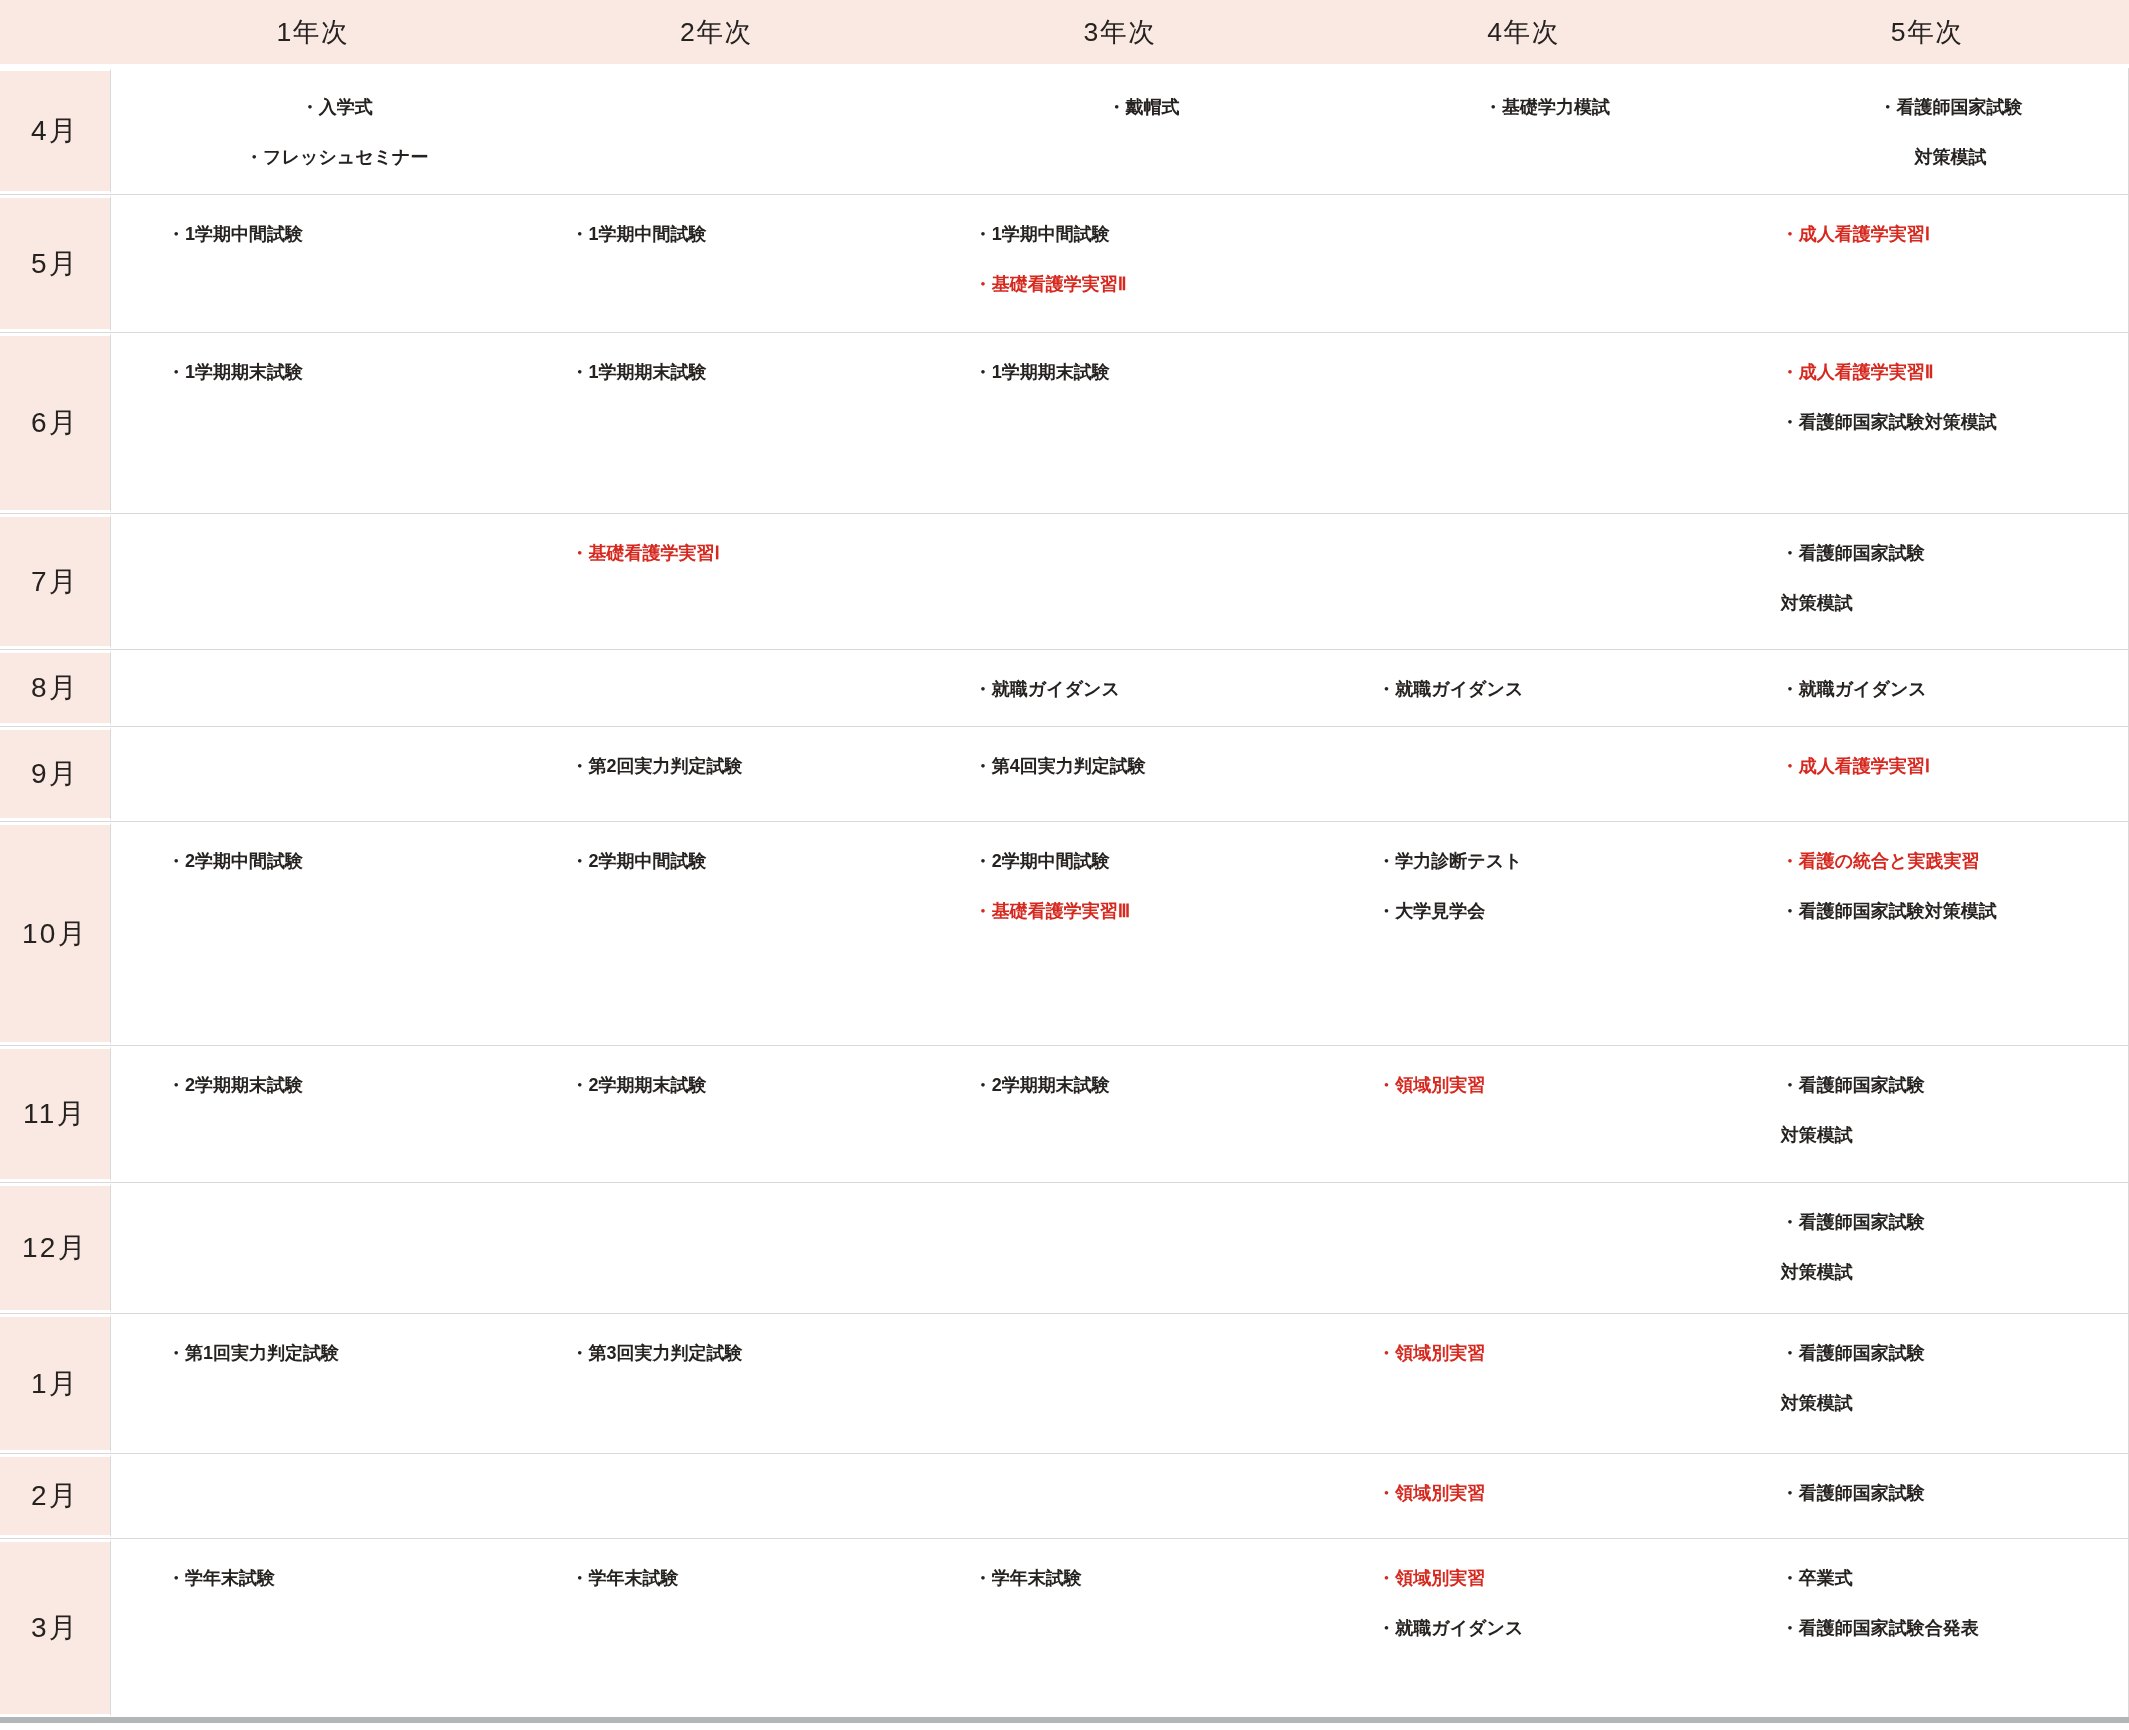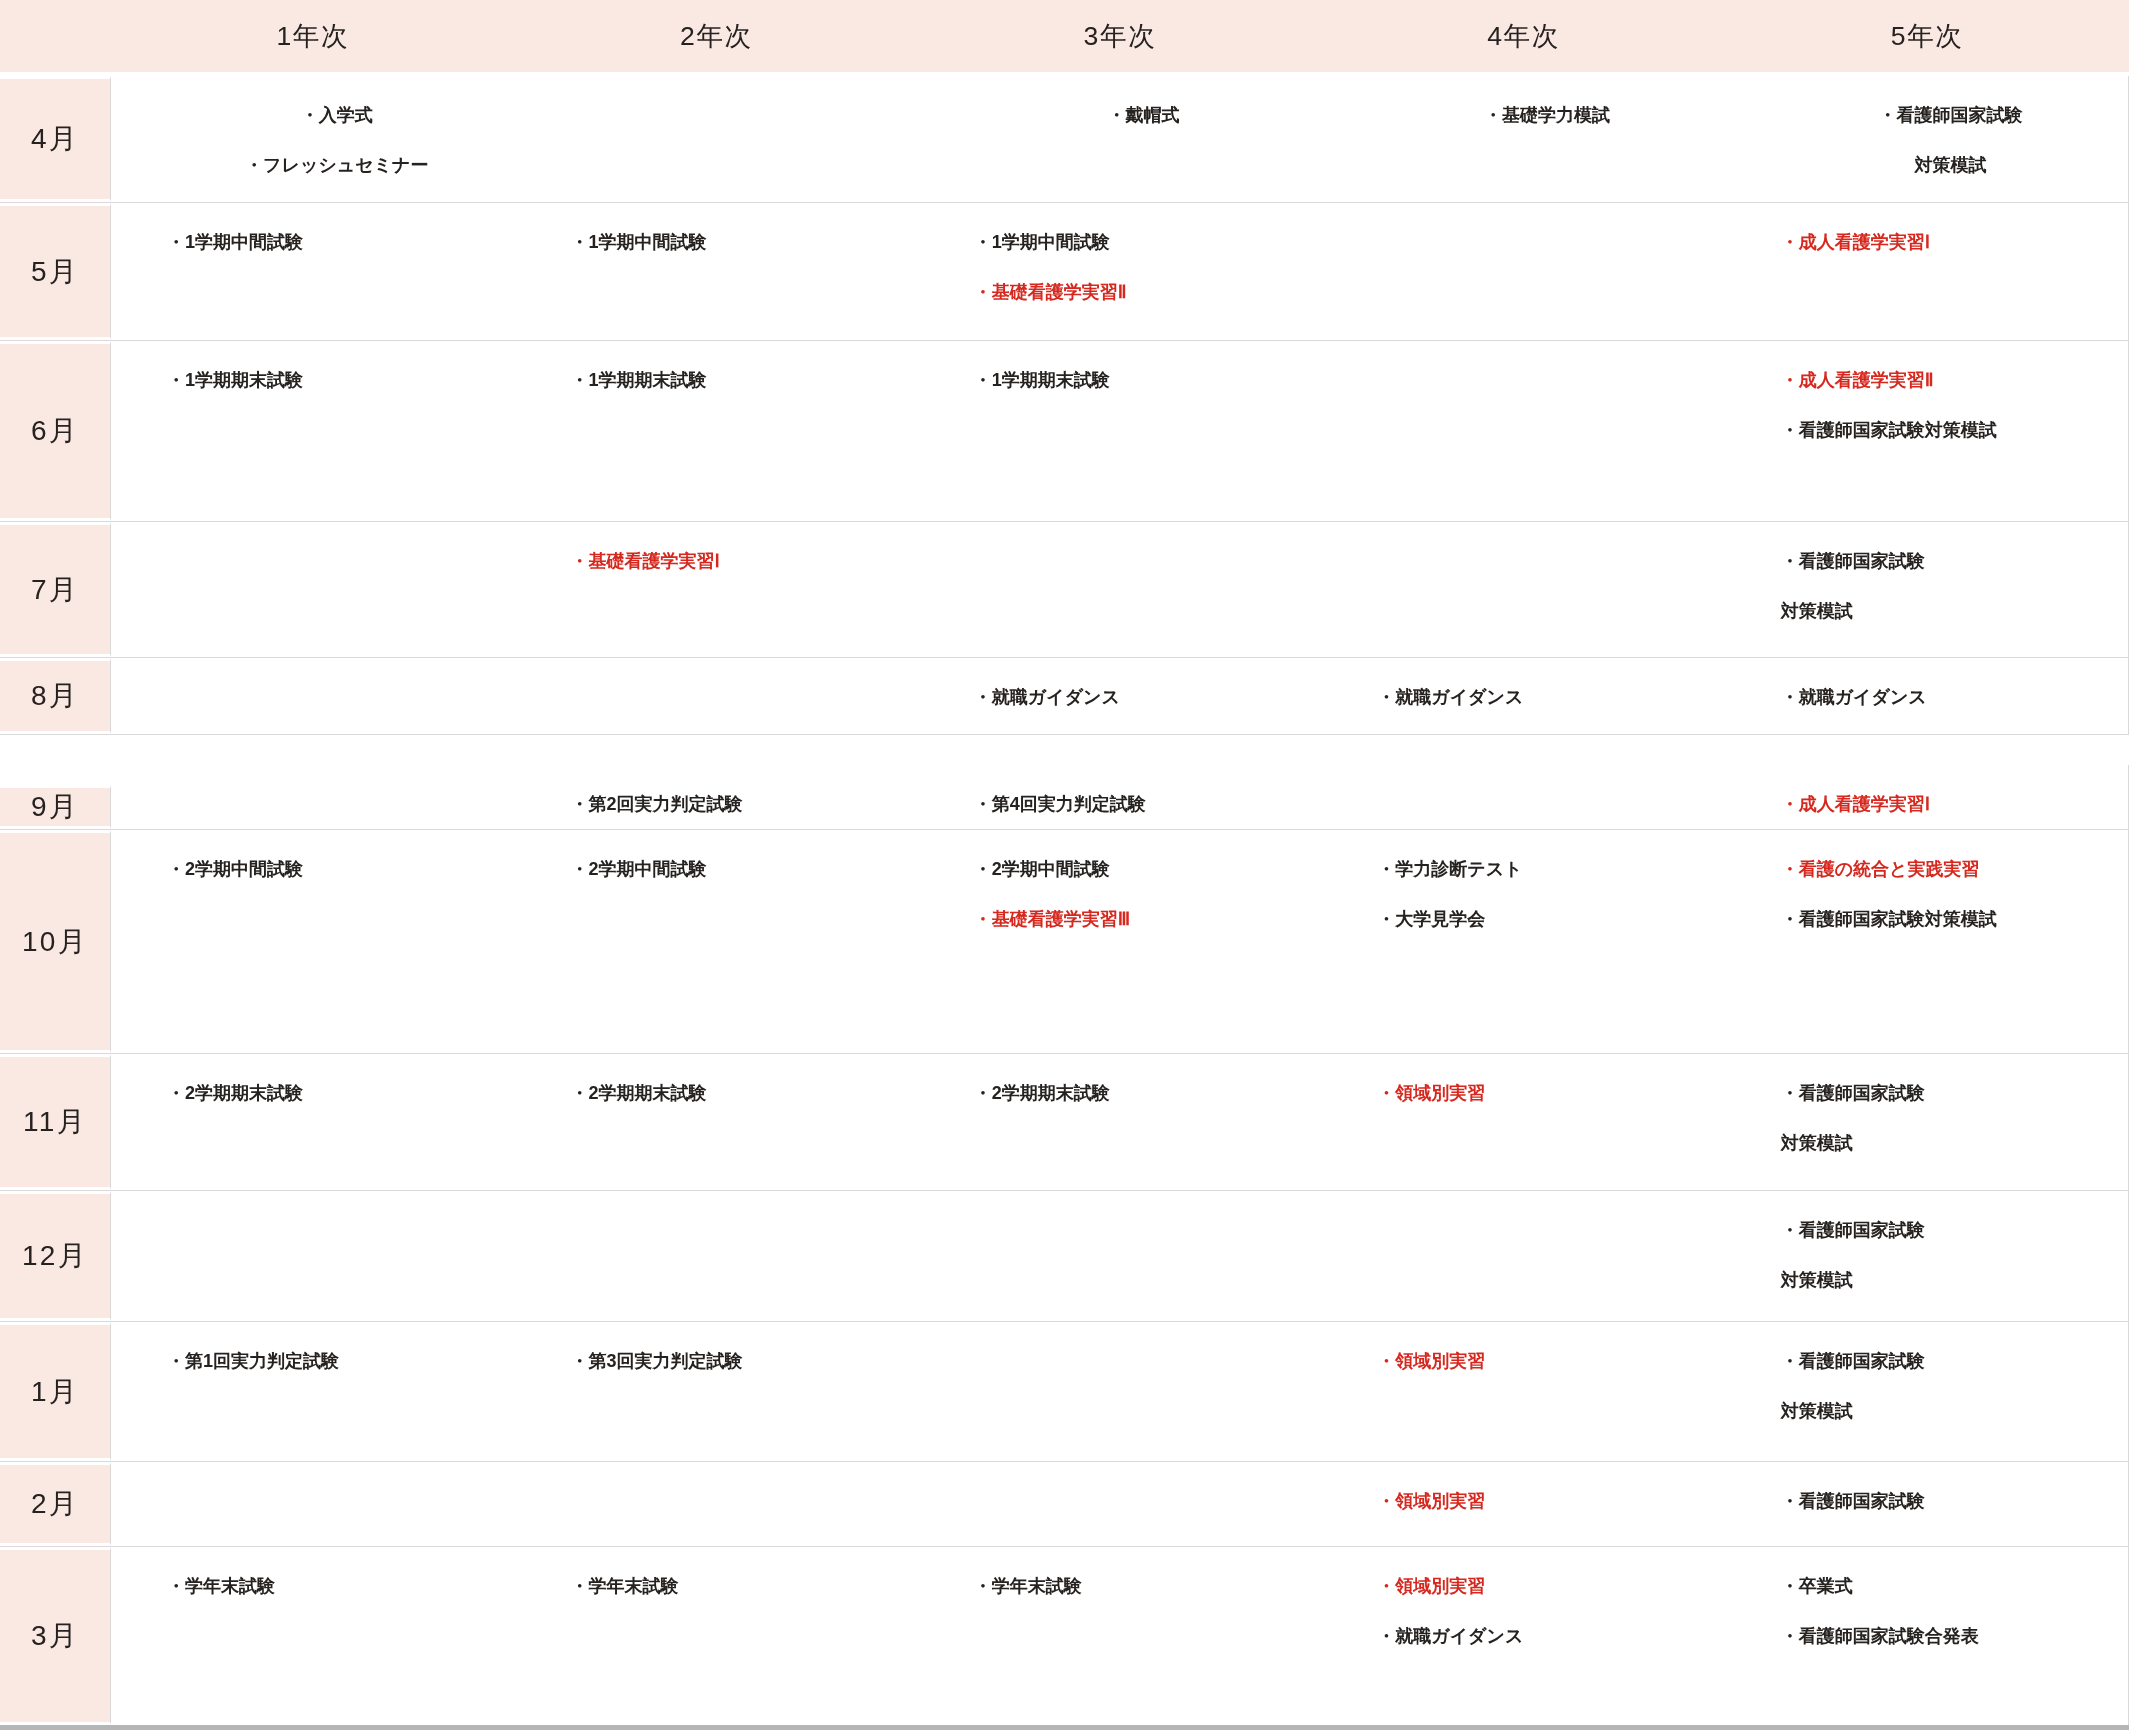--- a/index.html
+++ b/index.html
@@ -19,21 +19,21 @@
   .table {
     width: 2129px;
     height: 1731px;
     display: flex;
     flex-direction: column;
     background: #ffffff;
     overflow: hidden;
   }
   
   .header-row {
-    height: 72px;
+    height: 64px;
     background: var(--pink);
     display: flex;
     flex-shrink: 0;
   }
   .month-spacer { width: 111px; flex-shrink: 0; }
   .year-col {
     flex: 1;
     display: flex;
     align-items: center;
     justify-content: center;
@@ -46,21 +46,21 @@
     display: flex;
     flex-shrink: 0;
     border-top: 1.6px solid var(--border);
     background: #ffffff;
   }
   .row:nth-child(2)  { height: 130px; border-top: 4.7px solid #ffffff; text-align: center; }
   .row:nth-child(3)  { height: 138px; }
   .row:nth-child(4)  { height: 181px; }
   .row:nth-child(5)  { height: 136px; }
   .row:nth-child(6)  { height: 77px; }
-  .row:nth-child(7)  { height: 95px; align-items: flex-end; }
+  .row:nth-child(7)  { height: 95px; }
   .row:nth-child(8)  { height: 224px; }
   .row:nth-child(9)  { height: 137px; }
   .row:nth-child(10) { height: 131px; }
   .row:nth-child(11) { height: 140px; }
   .row:nth-child(12) { height: 85px; }
   .row:nth-child(13) { height: 179px; }
   .month-cell {
     width: 111px;
     flex-shrink: 0;
     background: var(--pink);

